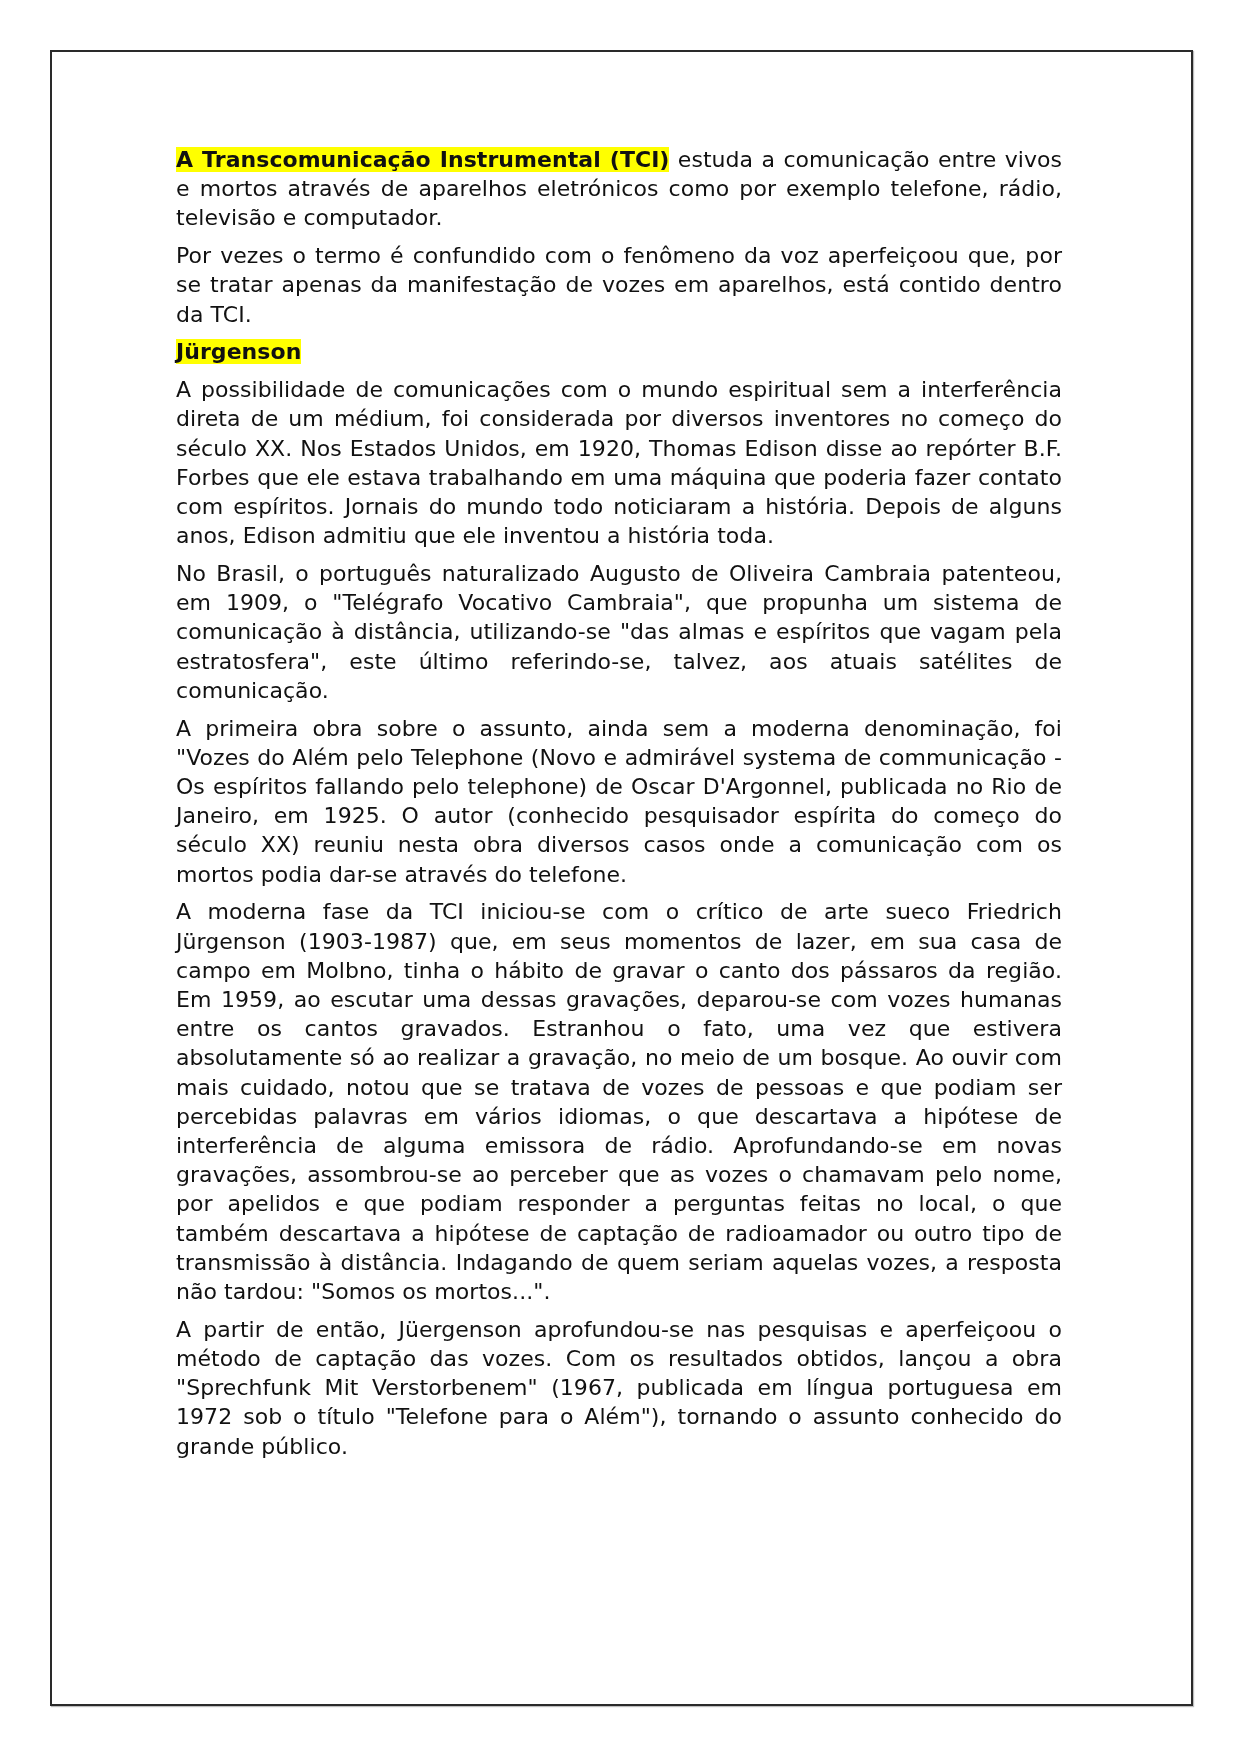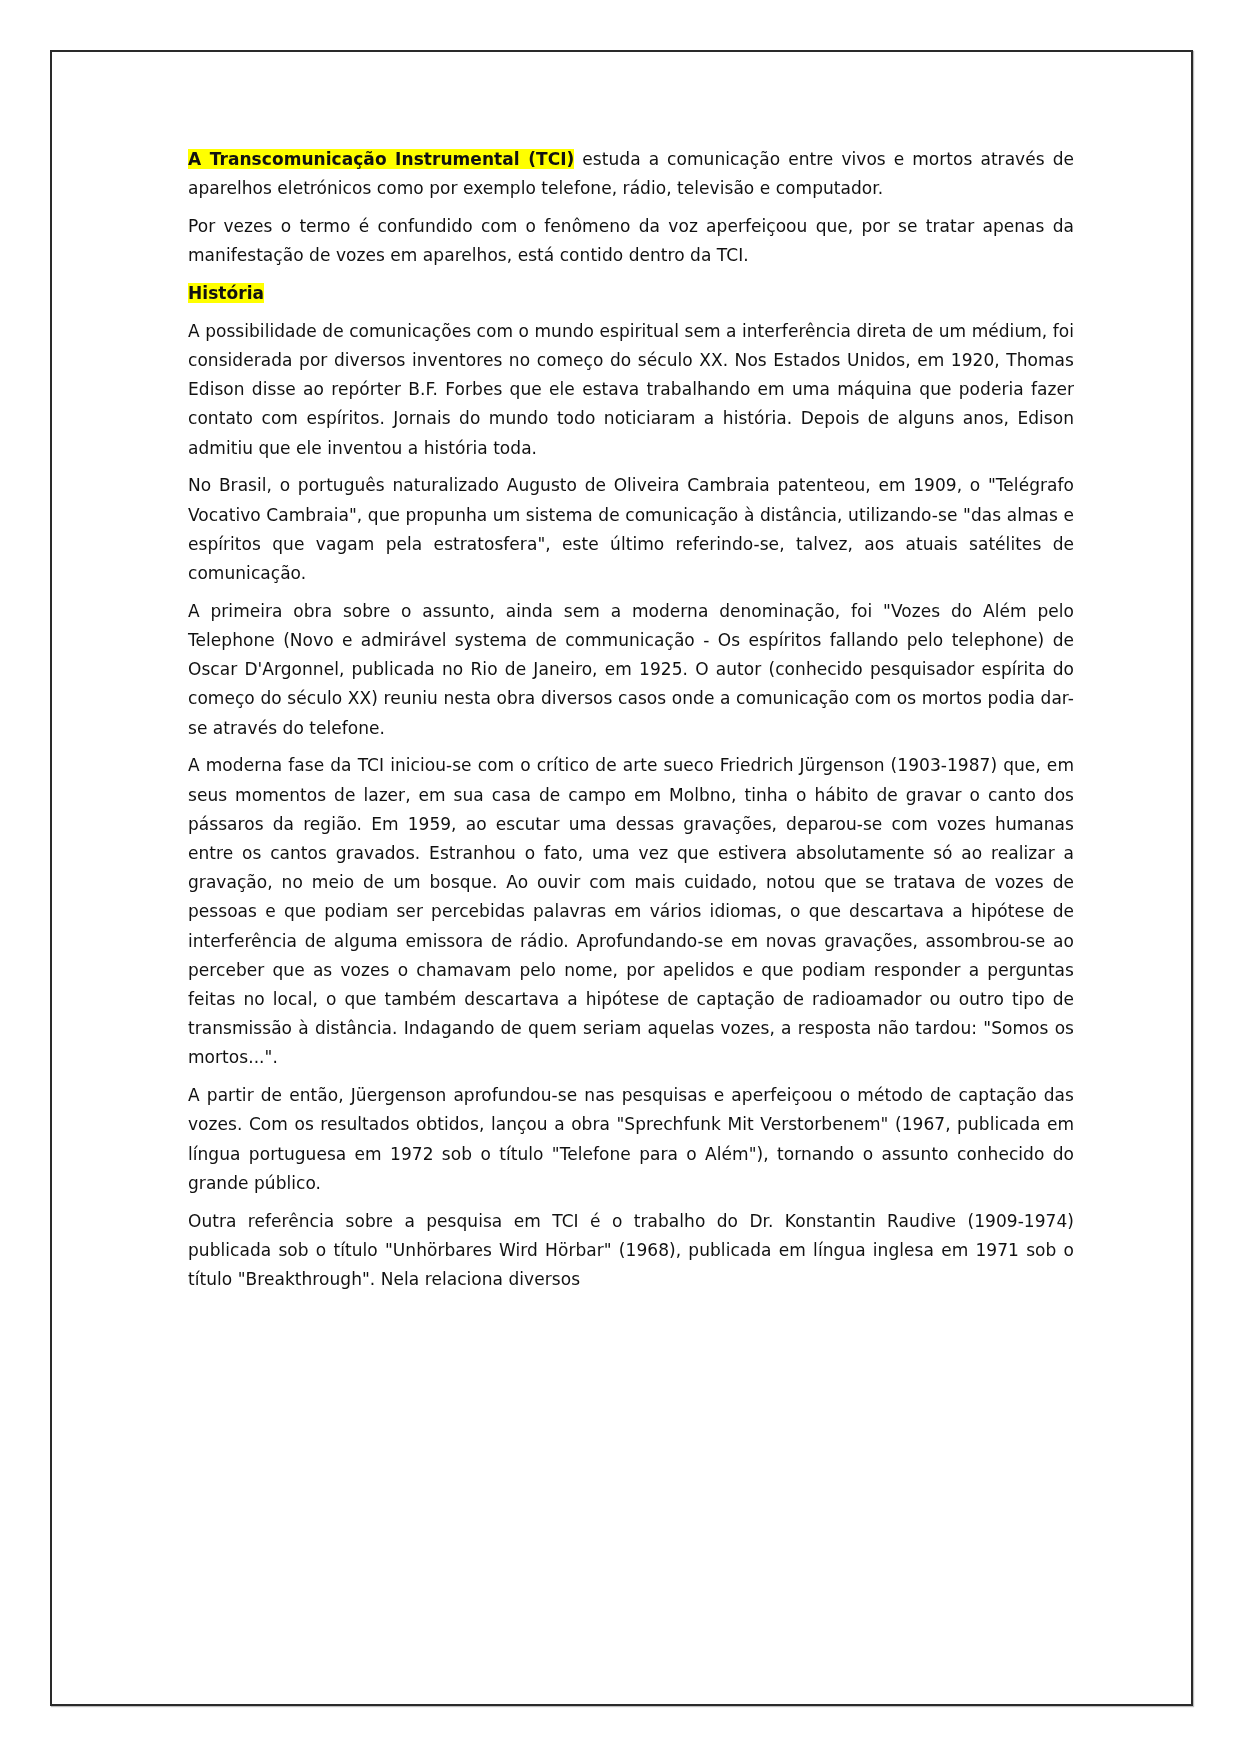--- a/index.html
+++ b/index.html
@@ -22,26 +22,25 @@
       border: 2px solid #2a2a2a;
       box-shadow: 1px 1px 1px #bdbdbd;
       background: #ffffff;
     }
     .content {
       position: absolute;
       left: 176px;
       top: 145px;
       width: 886px;
       font-family: "DejaVu Sans", "Liberation Sans", sans-serif;
-      font-size: 17px;
+      font-size: 22px;
       line-height: 29.2px;
       color: #111111;
       text-align: justify;
       letter-spacing: 0.05px;
-      margin-left: 12px;
     }
     .content p {
       margin: 0 0 8.6px 0;
       padding: 0;
     }
     .highlight {
       background: #ffff00;
     }
     .bold {
       font-weight: bold;
@@ -54,21 +53,20 @@
 </head>
 <body>
 
 <div class="page-frame"></div>
 
 <div class="content">
   <p><span class="highlight bold">A Transcomunicação Instrumental (TCI)</span><span> estuda a comunicação entre vivos e mortos através de aparelhos eletrónicos como por exemplo telefone, rádio, televisão e computador.</span></p>
 
   <p>Por vezes o termo é confundido com o fenômeno da voz aperfeiçoou que, por se tratar apenas da manifestação de vozes em aparelhos, está contido dentro da TCI.</p>
 
-  <p class="heading"><span class="highlight">História</span></p>
+  <p class="heading"><span class="highlight">Jürgenson</span></p>
 
   <p>A possibilidade de comunicações com o mundo espiritual sem a interferência direta de um médium, foi considerada por diversos inventores no começo do século XX. Nos Estados Unidos, em 1920, Thomas Edison disse ao repórter B.F. Forbes que ele estava trabalhando em uma máquina que poderia fazer contato com espíritos. Jornais do mundo todo noticiaram a história. Depois de alguns anos, Edison admitiu que ele inventou a história toda.</p>
   <p>No Brasil, o português naturalizado Augusto de Oliveira Cambraia patenteou, em 1909, o "Telégrafo Vocativo Cambraia", que propunha um sistema de comunicação à distância, utilizando-se "das almas e espíritos que vagam pela estratosfera", este último referindo-se, talvez, aos atuais satélites de comunicação.</p>
   <p>A primeira obra sobre o assunto, ainda sem a moderna denominação, foi "Vozes do Além pelo Telephone (Novo e admirável systema de communicação - Os espíritos fallando pelo telephone) de Oscar D'Argonnel, publicada no Rio de Janeiro, em 1925. O autor (conhecido pesquisador espírita do começo do século XX) reuniu nesta obra diversos casos onde a comunicação com os mortos podia dar-se através do telefone.</p>
   <p>A moderna fase da TCI iniciou-se com o crítico de arte sueco Friedrich Jürgenson (1903-1987) que, em seus momentos de lazer, em sua casa de campo em Molbno, tinha o hábito de gravar o canto dos pássaros da região. Em 1959, ao escutar uma dessas gravações, deparou-se com vozes humanas entre os cantos gravados. Estranhou o fato, uma vez que estivera absolutamente só ao realizar a gravação, no meio de um bosque. Ao ouvir com mais cuidado, notou que se tratava de vozes de pessoas e que podiam ser percebidas palavras em vários idiomas, o que descartava a hipótese de interferência de alguma emissora de rádio. Aprofundando-se em novas gravações, assombrou-se ao perceber que as vozes o chamavam pelo nome, por apelidos e que podiam responder a perguntas feitas no local, o que também descartava a hipótese de captação de radioamador ou outro tipo de transmissão à distância. Indagando de quem seriam aquelas vozes, a resposta não tardou: "Somos os mortos...".</p>
   <p>A partir de então, Jüergenson aprofundou-se nas pesquisas e aperfeiçoou o método de captação das vozes. Com os resultados obtidos, lançou a obra "Sprechfunk Mit Verstorbenem" (1967, publicada em língua portuguesa em 1972 sob o título "Telefone para o Além"), tornando o assunto conhecido do grande público.</p>
-  <p>Outra referência sobre a pesquisa em TCI é o trabalho do Dr. Konstantin Raudive (1909-1974) publicada sob o título "Unhörbares Wird Hörbar" (1968), publicada em língua inglesa em 1971 sob o título "Breakthrough". Nela relaciona diversos</p>
 </div>
 
 </body></html>

